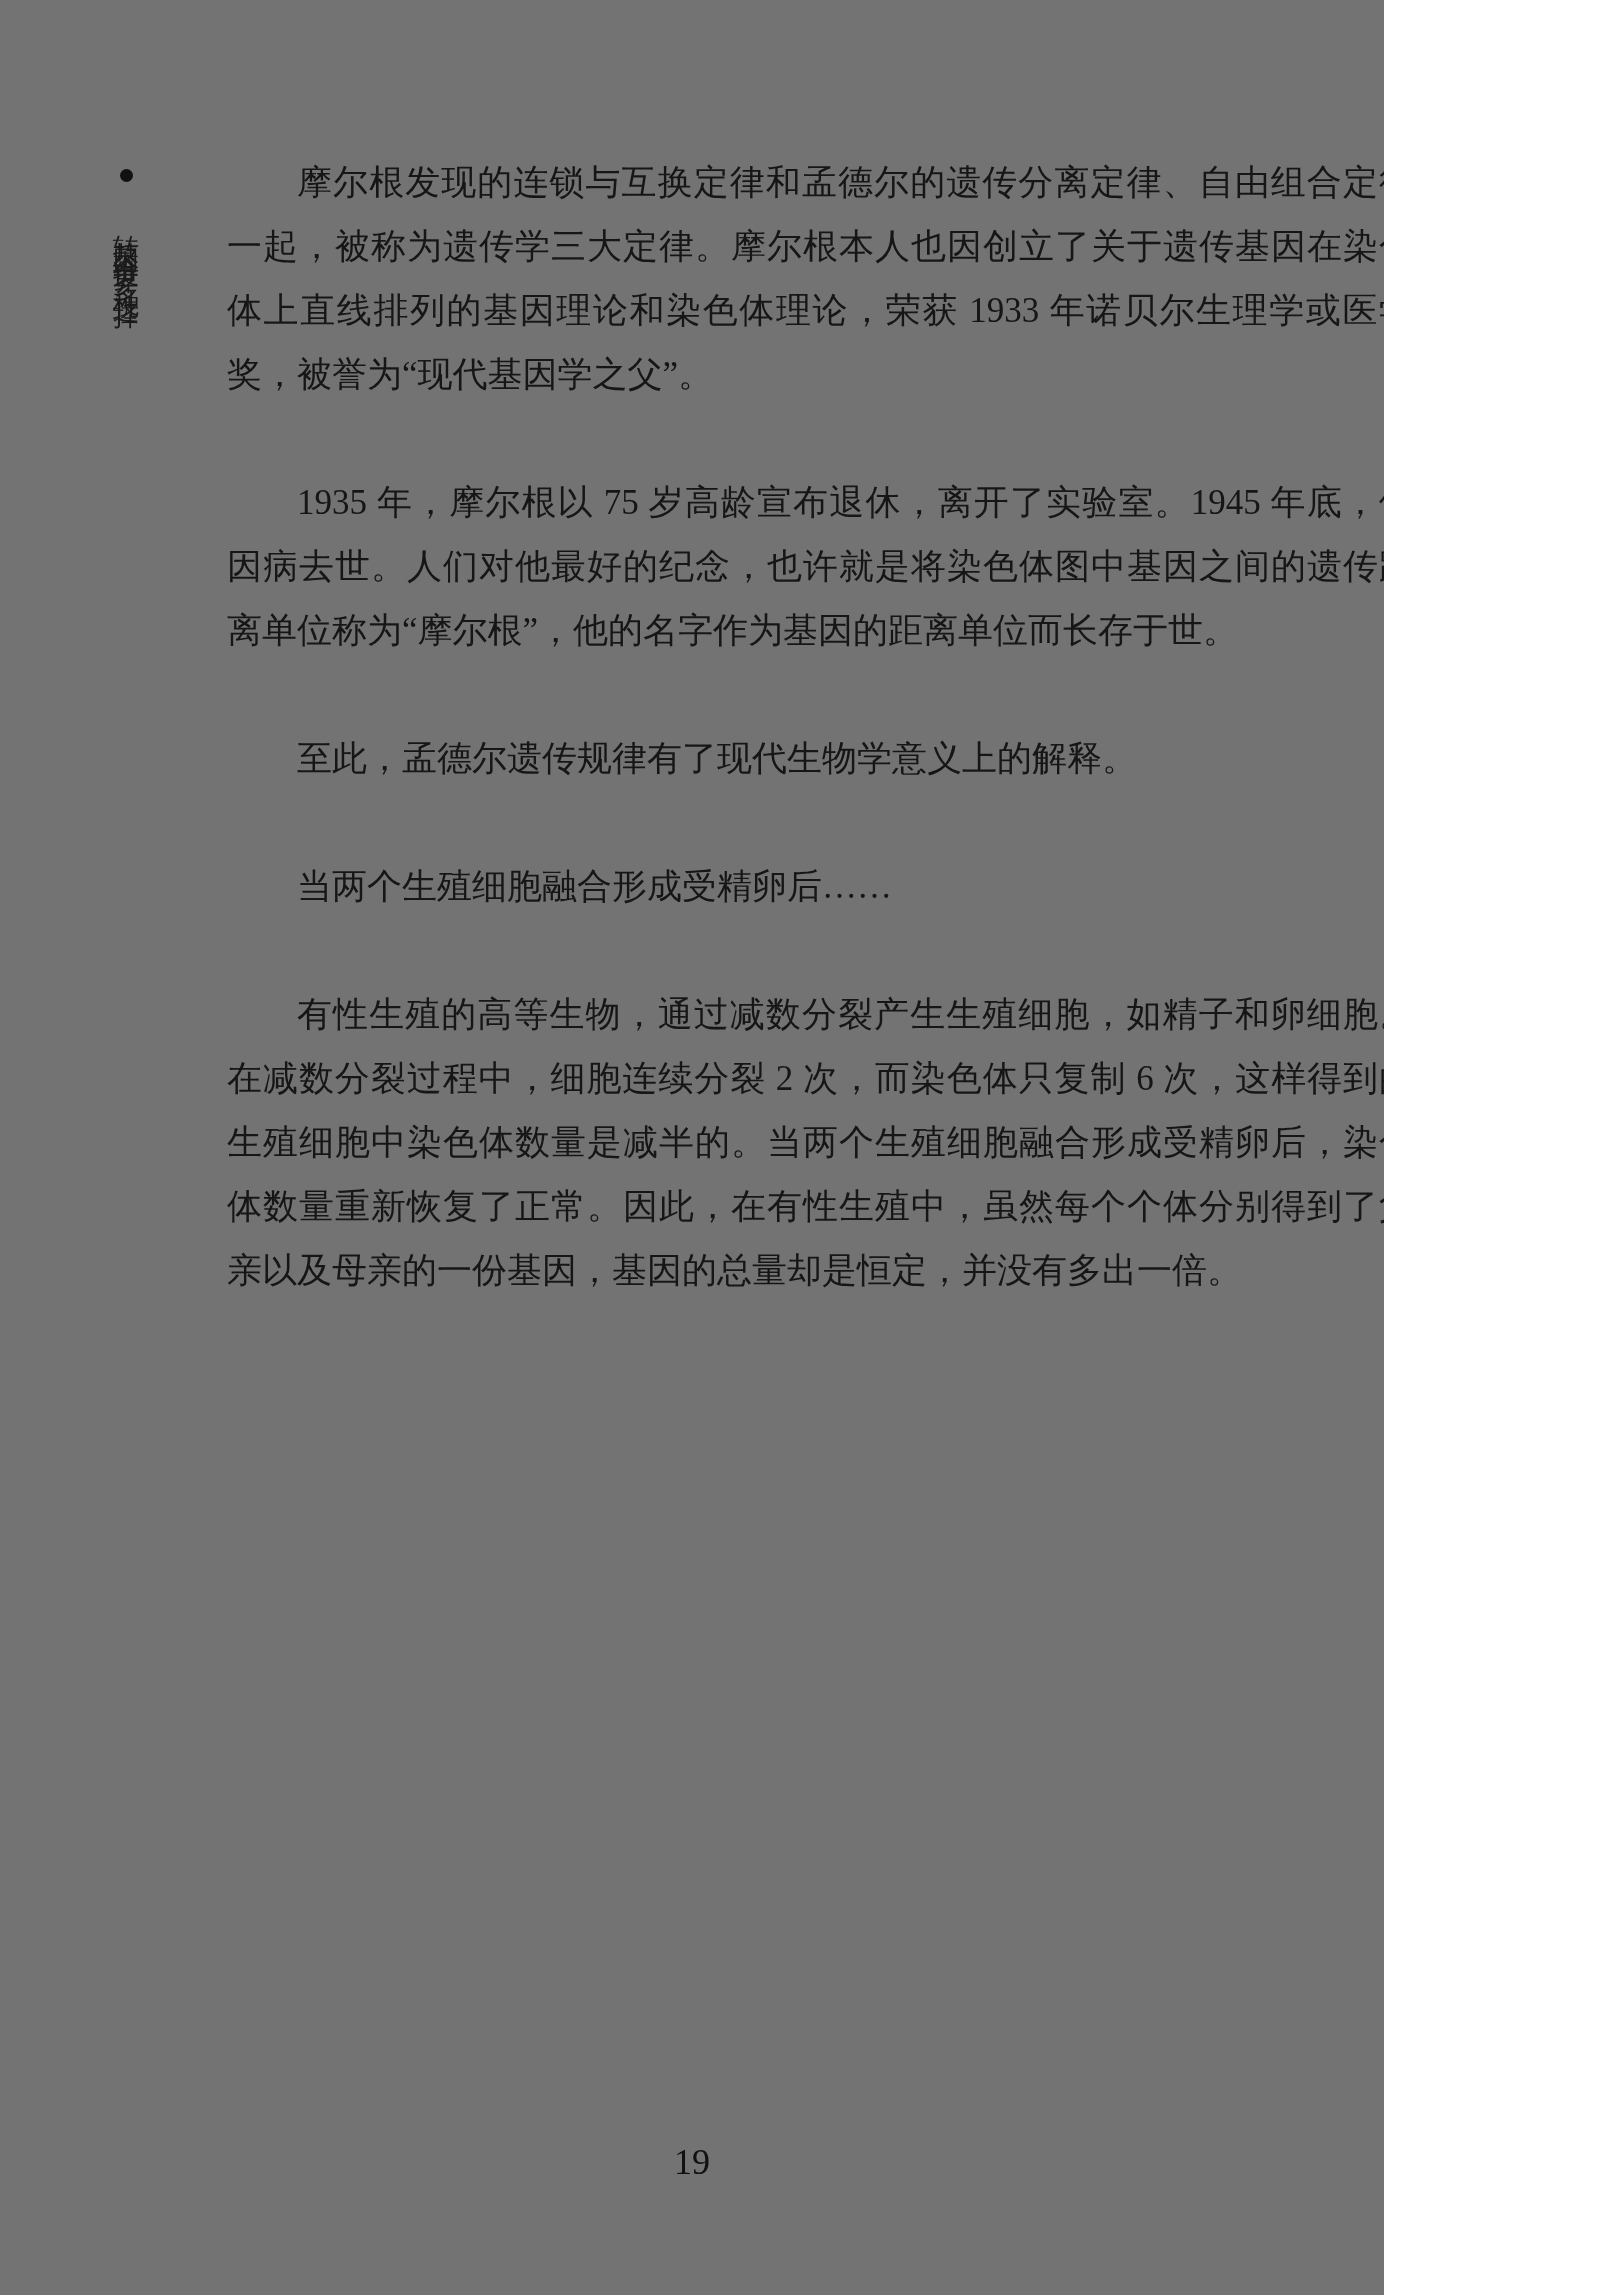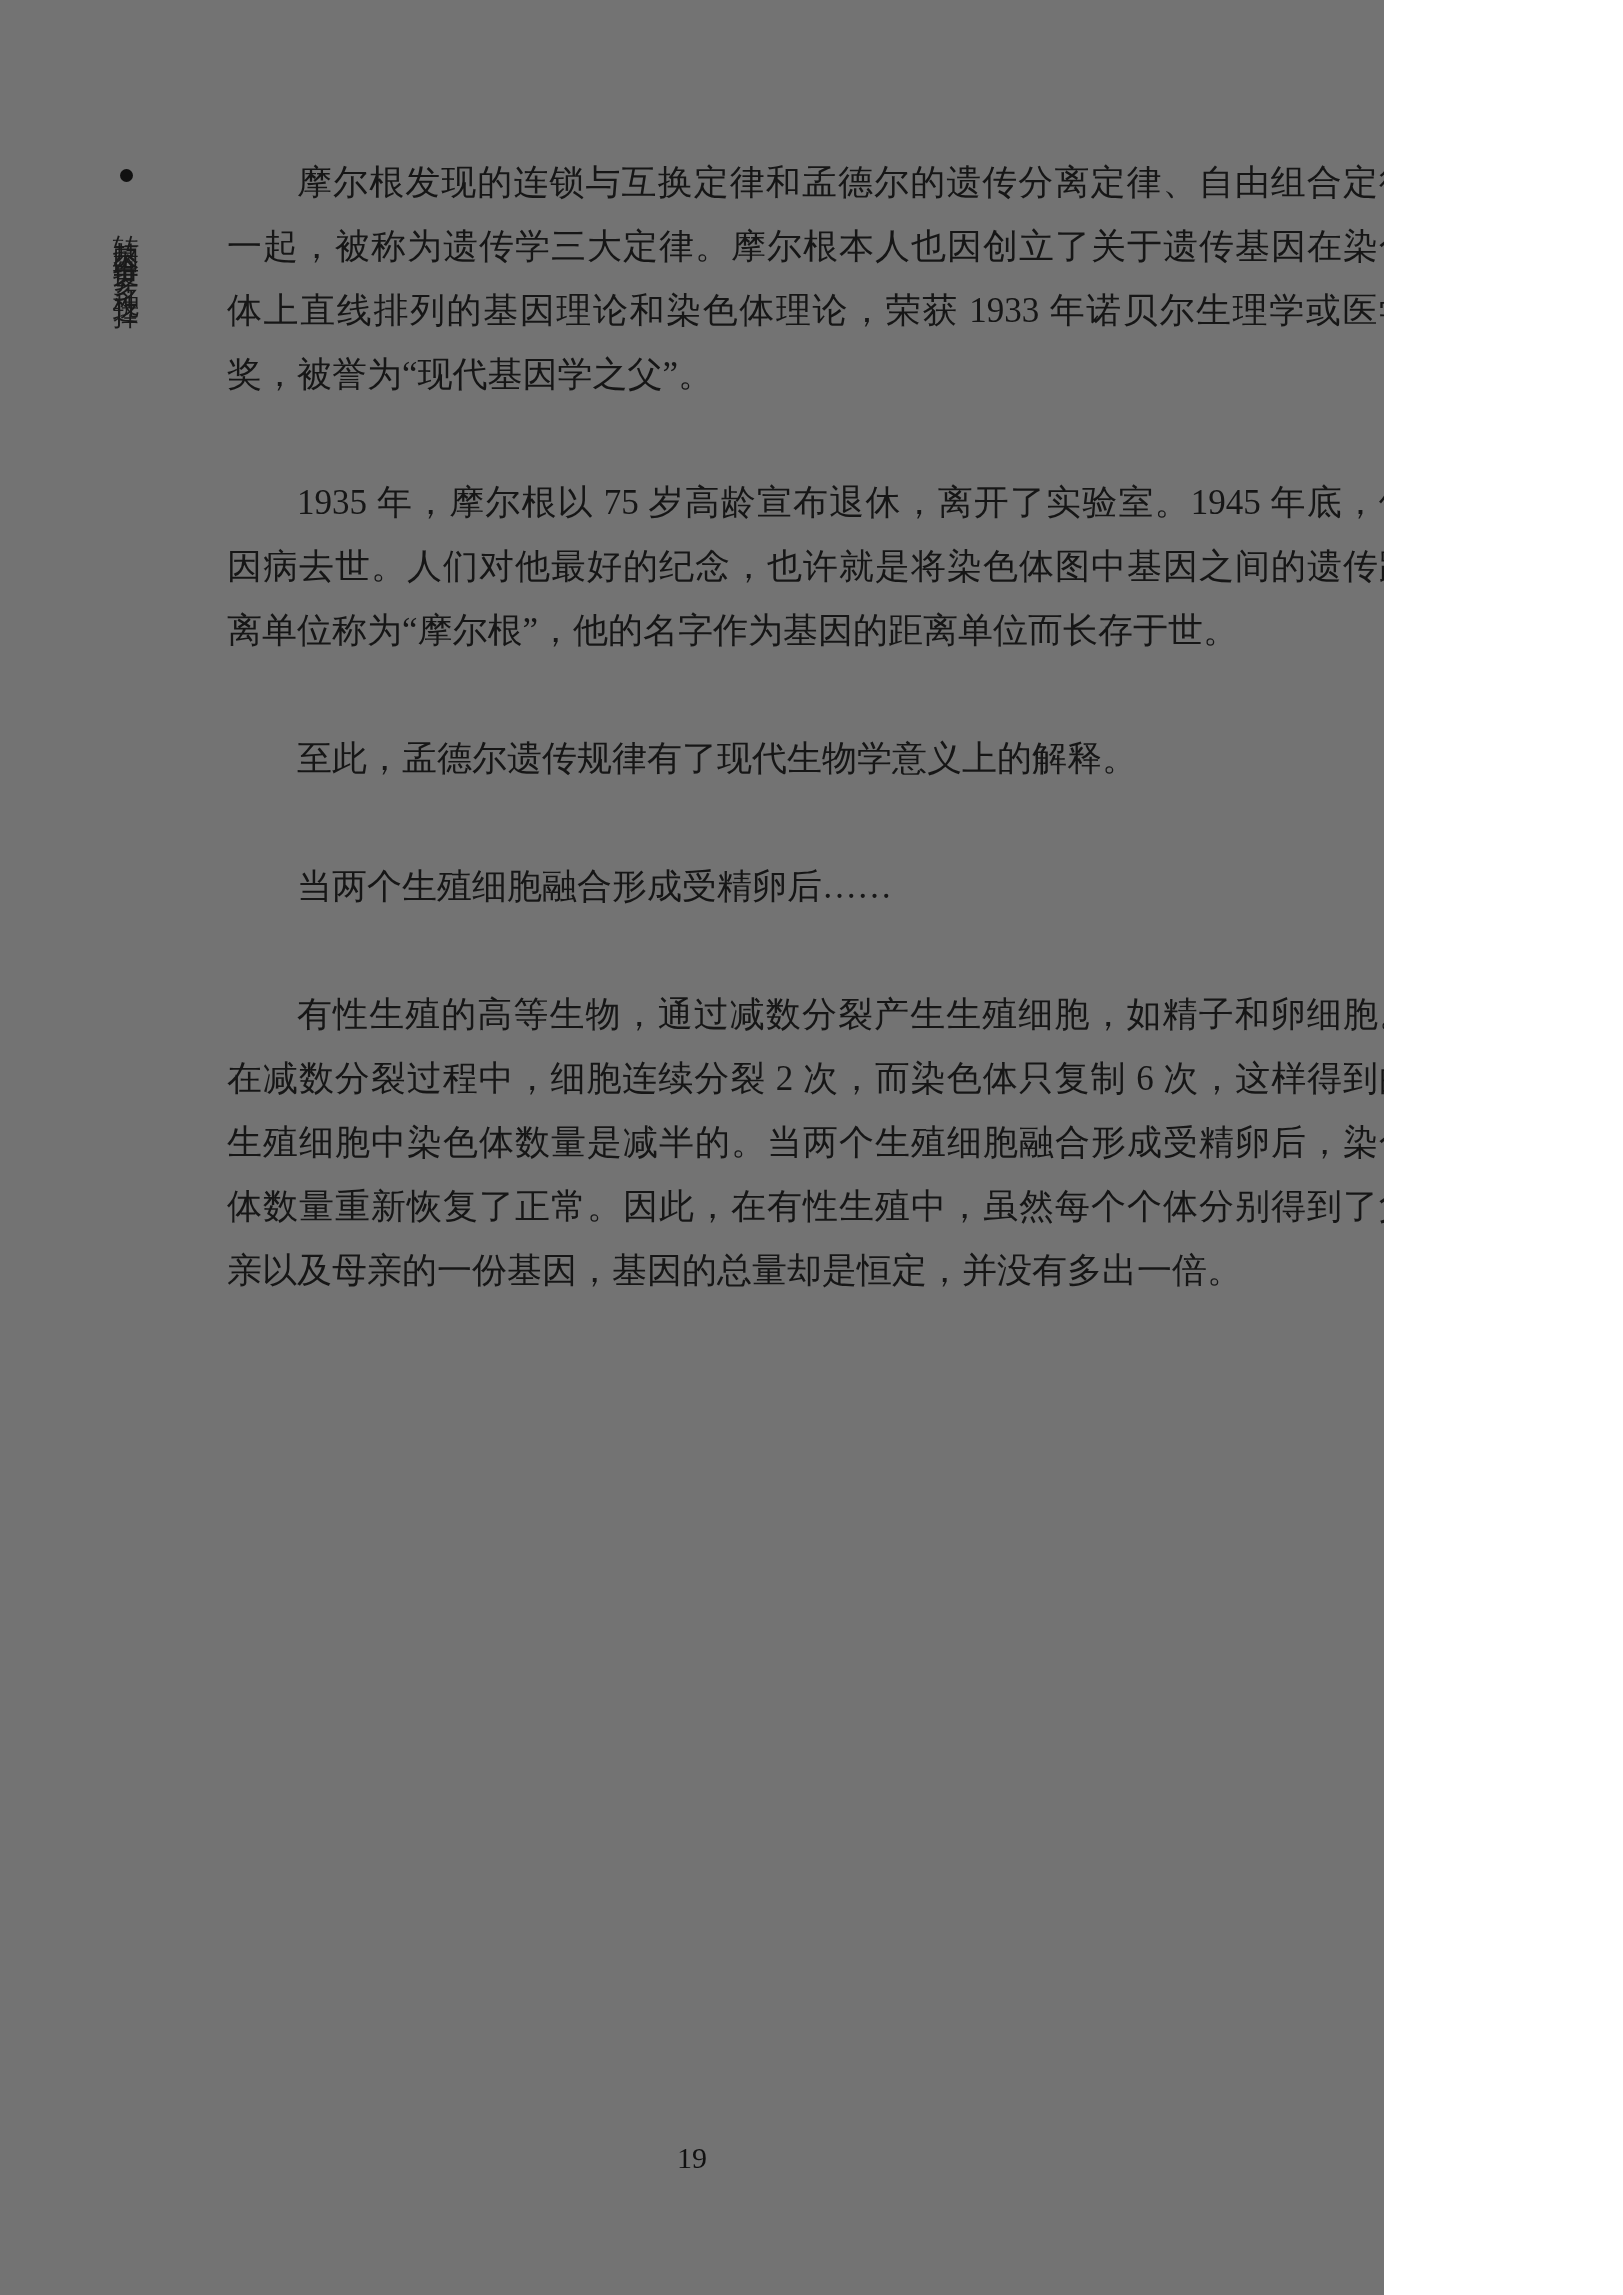--- a/index.html
+++ b/index.html
@@ -61,21 +61,21 @@
   .main p:last-child {
     margin-bottom: 0;
   }
   
   .pageno {
     position: absolute;
     top: 2141px;
     left: 0;
     width: 100%;
     text-align: center;
-    font-size: 30px;
+    font-size: 36px;
     color: #111111;
   }
 </style>
 </head>
 <body>
 
 <div class="page">
 
   <div class="sidebar">
     <div class="bullet"></div>

